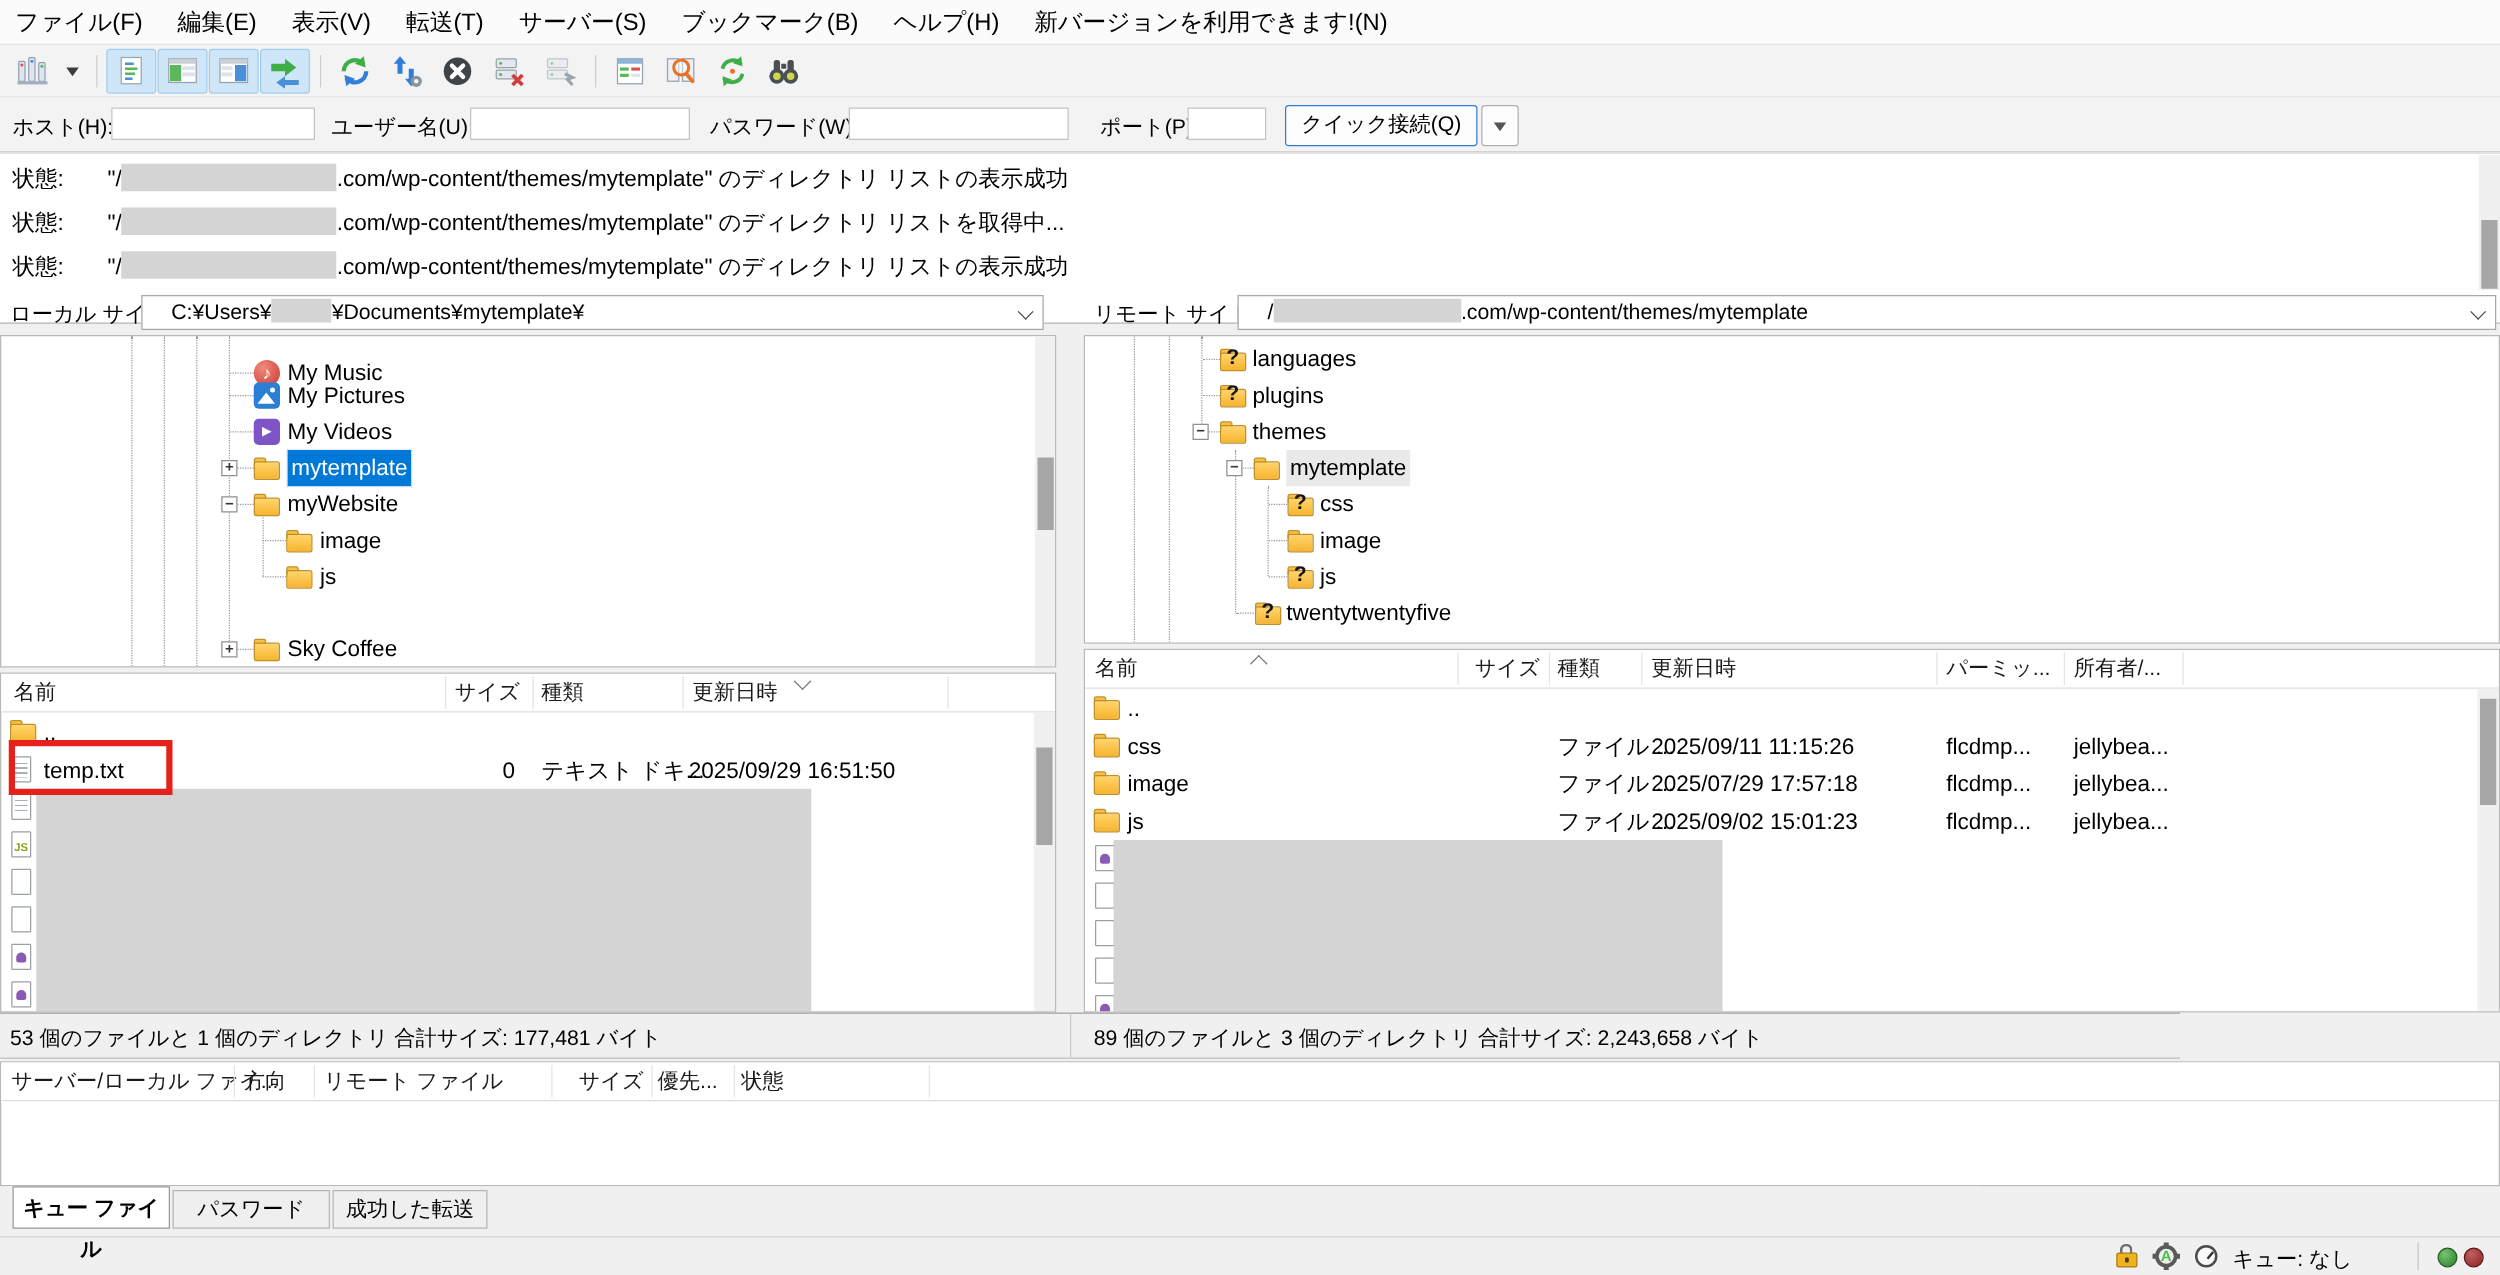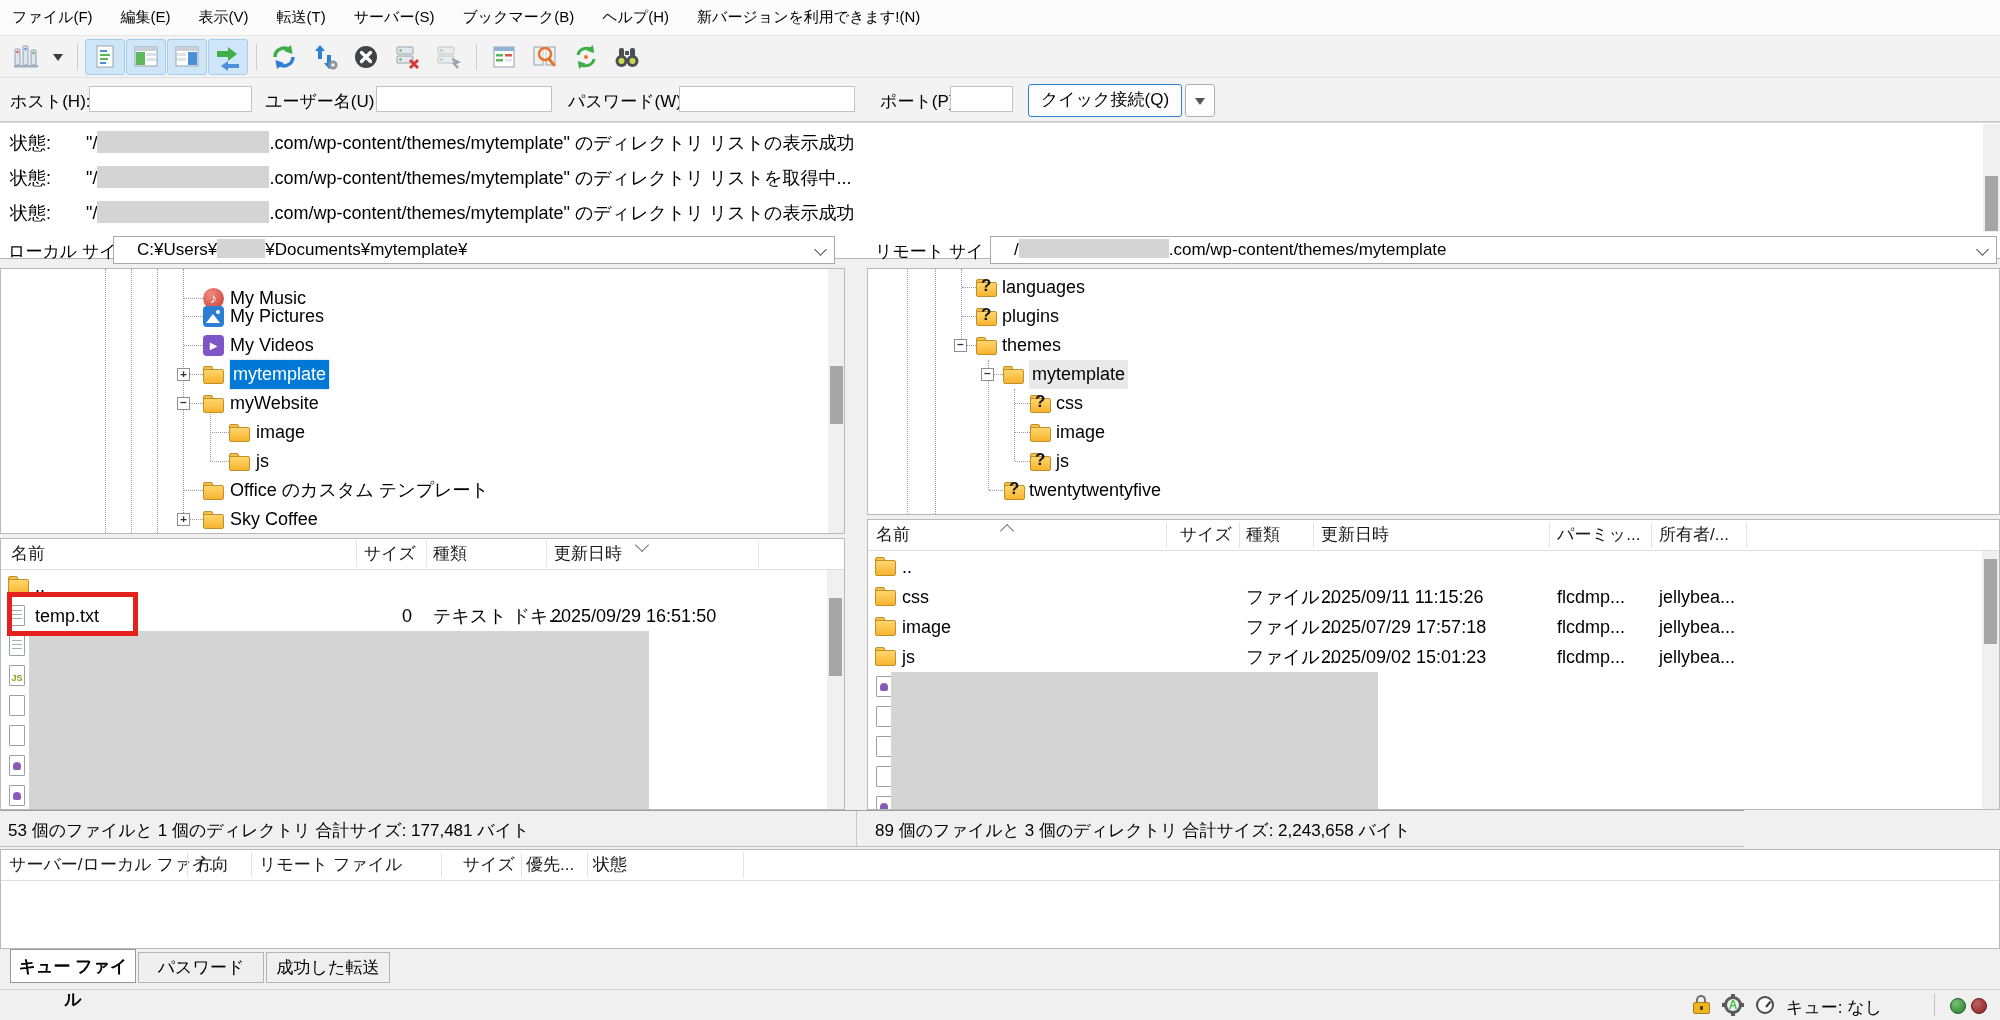--- a/index.html
+++ b/index.html
@@ -3,21 +3,21 @@
 <meta charset="utf-8">
 <style>
   html,body{margin:0;padding:0;background:#dcdcdc}
   #app{position:relative;width:2000px;height:1020px;background:#f0f0f0;overflow:hidden;
        font-family:"Liberation Sans","DejaVu Sans",sans-serif;color:#000;}
   i,b{font-style:normal}
 
   
   #menubar{position:absolute;left:0;top:0;width:2000px;height:36px;background:#fbfbfb;
            border-bottom:1px solid #e6e6e6;display:flex;align-items:center;gap:28px;padding-left:12px;box-sizing:border-box}
-  #menubar span{font-size:15px;white-space:nowrap;cursor:default}
+  #menubar span{font-size:19px;white-space:nowrap;cursor:default}
   #toolbar{position:absolute;left:0;top:36px;width:2000px;height:42px;background:#f3f3f3;
            border-bottom:1px solid #e0e0e0;display:flex;align-items:center;padding-left:6px;box-sizing:border-box}
   .tbtn{width:38px;height:34px;display:flex;align-items:center;justify-content:center;border:1px solid transparent;border-radius:3px;margin-right:1px}
   .tbtn.active{background:#cfe6f8;border-color:#a3cdef}
   .tbtn svg{display:block}
   .tsep{width:1px;height:26px;background:#cdcdcd;margin:0 7px}
   .caret{width:0;height:0;border:5px solid transparent;border-top:7px solid #3c3c3c;margin-top:6px}
 
   #quickbar{position:absolute;left:0;top:78px;width:2000px;height:44px;background:#f3f3f3;border-bottom:1px solid #c9c9c9;box-sizing:border-box}
   #quickbar label{position:absolute;top:12px;font-size:17px}
@@ -369,25 +369,20 @@
     <div class="trow d2" style="top:149px">
       <i class="hc"></i>
         <span class="ticon fold"></span>
       <span class="tlabel">image</span>
     </div>
     <div class="trow d2" style="top:178px">
       <i class="hc"></i>
         <span class="ticon fold"></span>
       <span class="tlabel">js</span>
     </div>
-    <div class="trow d1" style="top:207px">
-      <i class="hc"></i>
-        <span class="ticon fold"></span>
-      <span class="tlabel">Office のカスタム テンプレート</span>
-    </div>
     <div class="trow d1" style="top:236px">
       <i class="hc"></i>
         <b class="exp">+</b>
       <span class="ticon fold"></span>
       <span class="tlabel">Sky Coffee</span>
     </div>
     <div class="sb" style="left:827px;top:0;width:17px;height:264px">
         <div class="thumb" style="top:97px;height:58px"></div>
       </div>
   </div>

